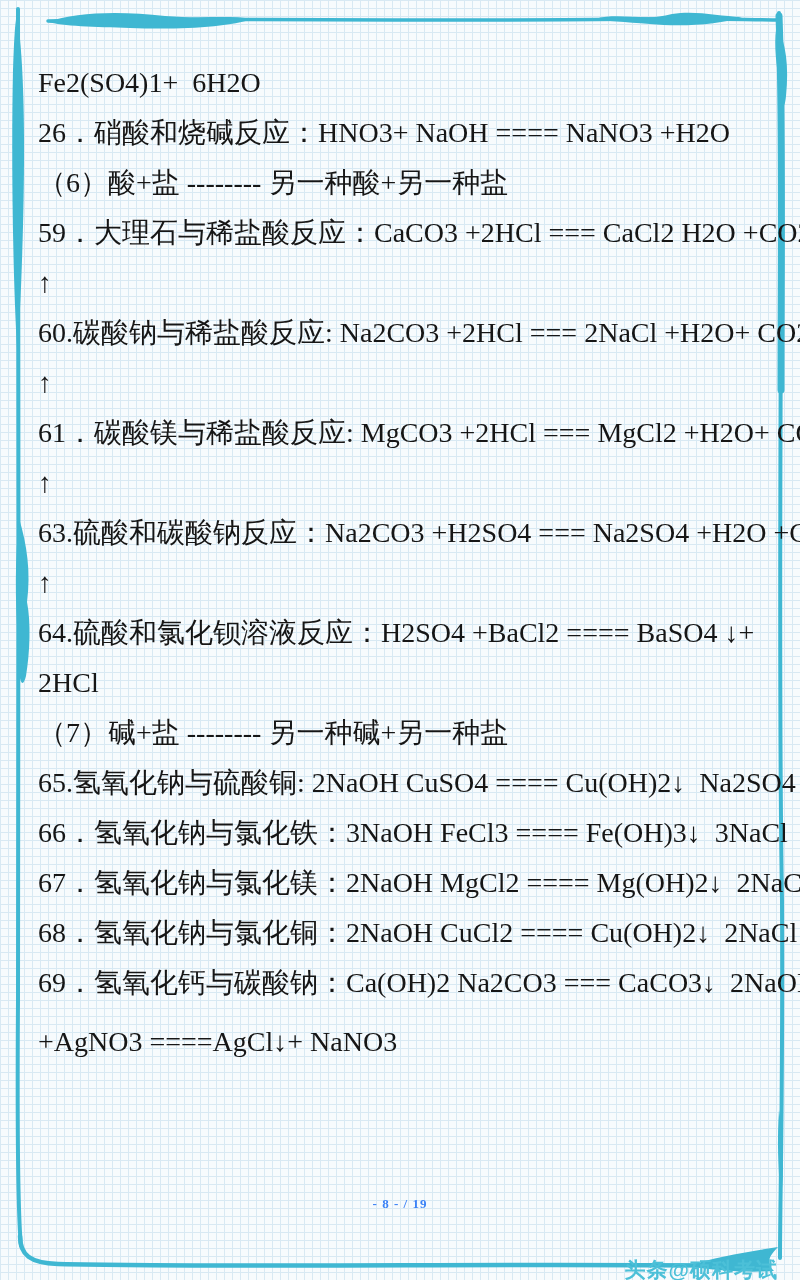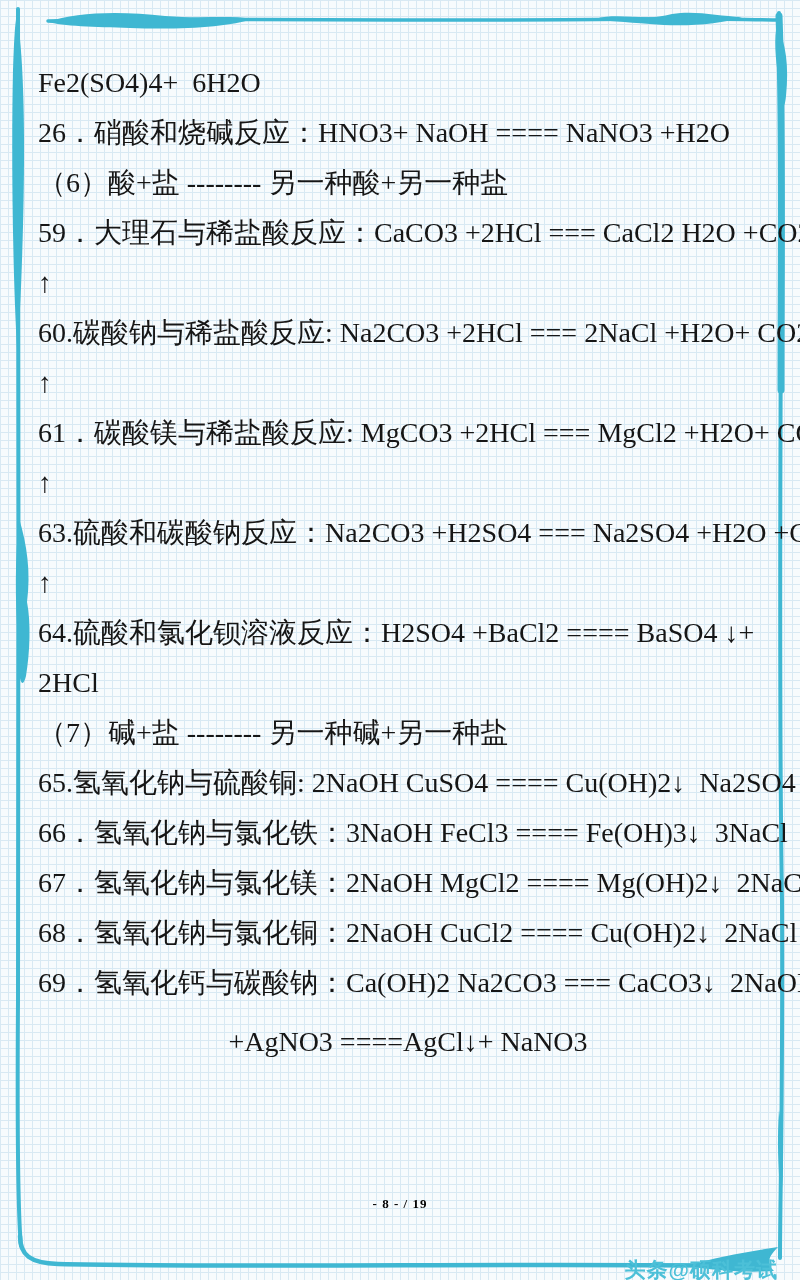--- a/index.html
+++ b/index.html
@@ -18,27 +18,27 @@
     position:absolute;left:38px;top:58px;right:22px;
   }
   .line{
     font-size:28px;
     line-height:50px;
     height:50px;
     white-space:pre;
     overflow:visible;
     font-weight:normal;
   }
-  .line:last-child{margin-top:9px;text-align:center;}
+  .line:last-child{margin-top:9px;}
   .page-number{
     position:absolute;left:0;right:0;top:1196px;
     text-align:center;
     font-size:13px;font-weight:bold;
     letter-spacing:1px;
-    color:#000000;
+    color:#3b82f6;
   }
   .watermark{
     position:absolute;right:22px;top:1229px;
     font-size:21px;
     color:#4cc0d8;
     font-family:"Liberation Sans","DejaVu Sans",sans-serif;
     font-weight:bold;
     letter-spacing:1px;
     margin-top:27px;
   }
@@ -71,21 +71,21 @@
 
     <path d="M 777 24 C 786 44, 789 66, 786 96 C 784 116, 780 104, 779 82 C 775 56, 774 38, 777 24 Z"></path>
 
     <path d="M 779 1110 C 784 1140, 784 1170, 781 1200 C 778 1170, 777 1140, 779 1110 Z"></path>
 
     <path d="M 688 1266 C 715 1257, 745 1252, 778 1247 C 768 1257, 766 1264, 774 1271 C 744 1273, 712 1270, 688 1266 Z"></path>
   </g>
 </svg>
 
 <div class="doc-body">
-  <div class="line">Fe2(SO4)4+  6H2O</div>
+  <div class="line">Fe2(SO4)1+  6H2O</div>
   <div class="line">26．硝酸和烧碱反应：HNO3+ NaOH ==== NaNO3 +H2O</div>
   <div class="line">（6）酸+盐 -------- 另一种酸+另一种盐</div>
   <div class="line">59．大理石与稀盐酸反应：CaCO3 +2HCl === CaCl2 H2O +CO2</div>
   <div class="line">↑</div>
   <div class="line">60.碳酸钠与稀盐酸反应: Na2CO3 +2HCl === 2NaCl +H2O+ CO2</div>
   <div class="line">↑</div>
   <div class="line">61．碳酸镁与稀盐酸反应: MgCO3 +2HCl === MgCl2 +H2O+ CO2</div>
   <div class="line">↑</div>
   <div class="line">63.硫酸和碳酸钠反应：Na2CO3 +H2SO4 === Na2SO4 +H2O +CO2</div>
   <div class="line">↑</div>

